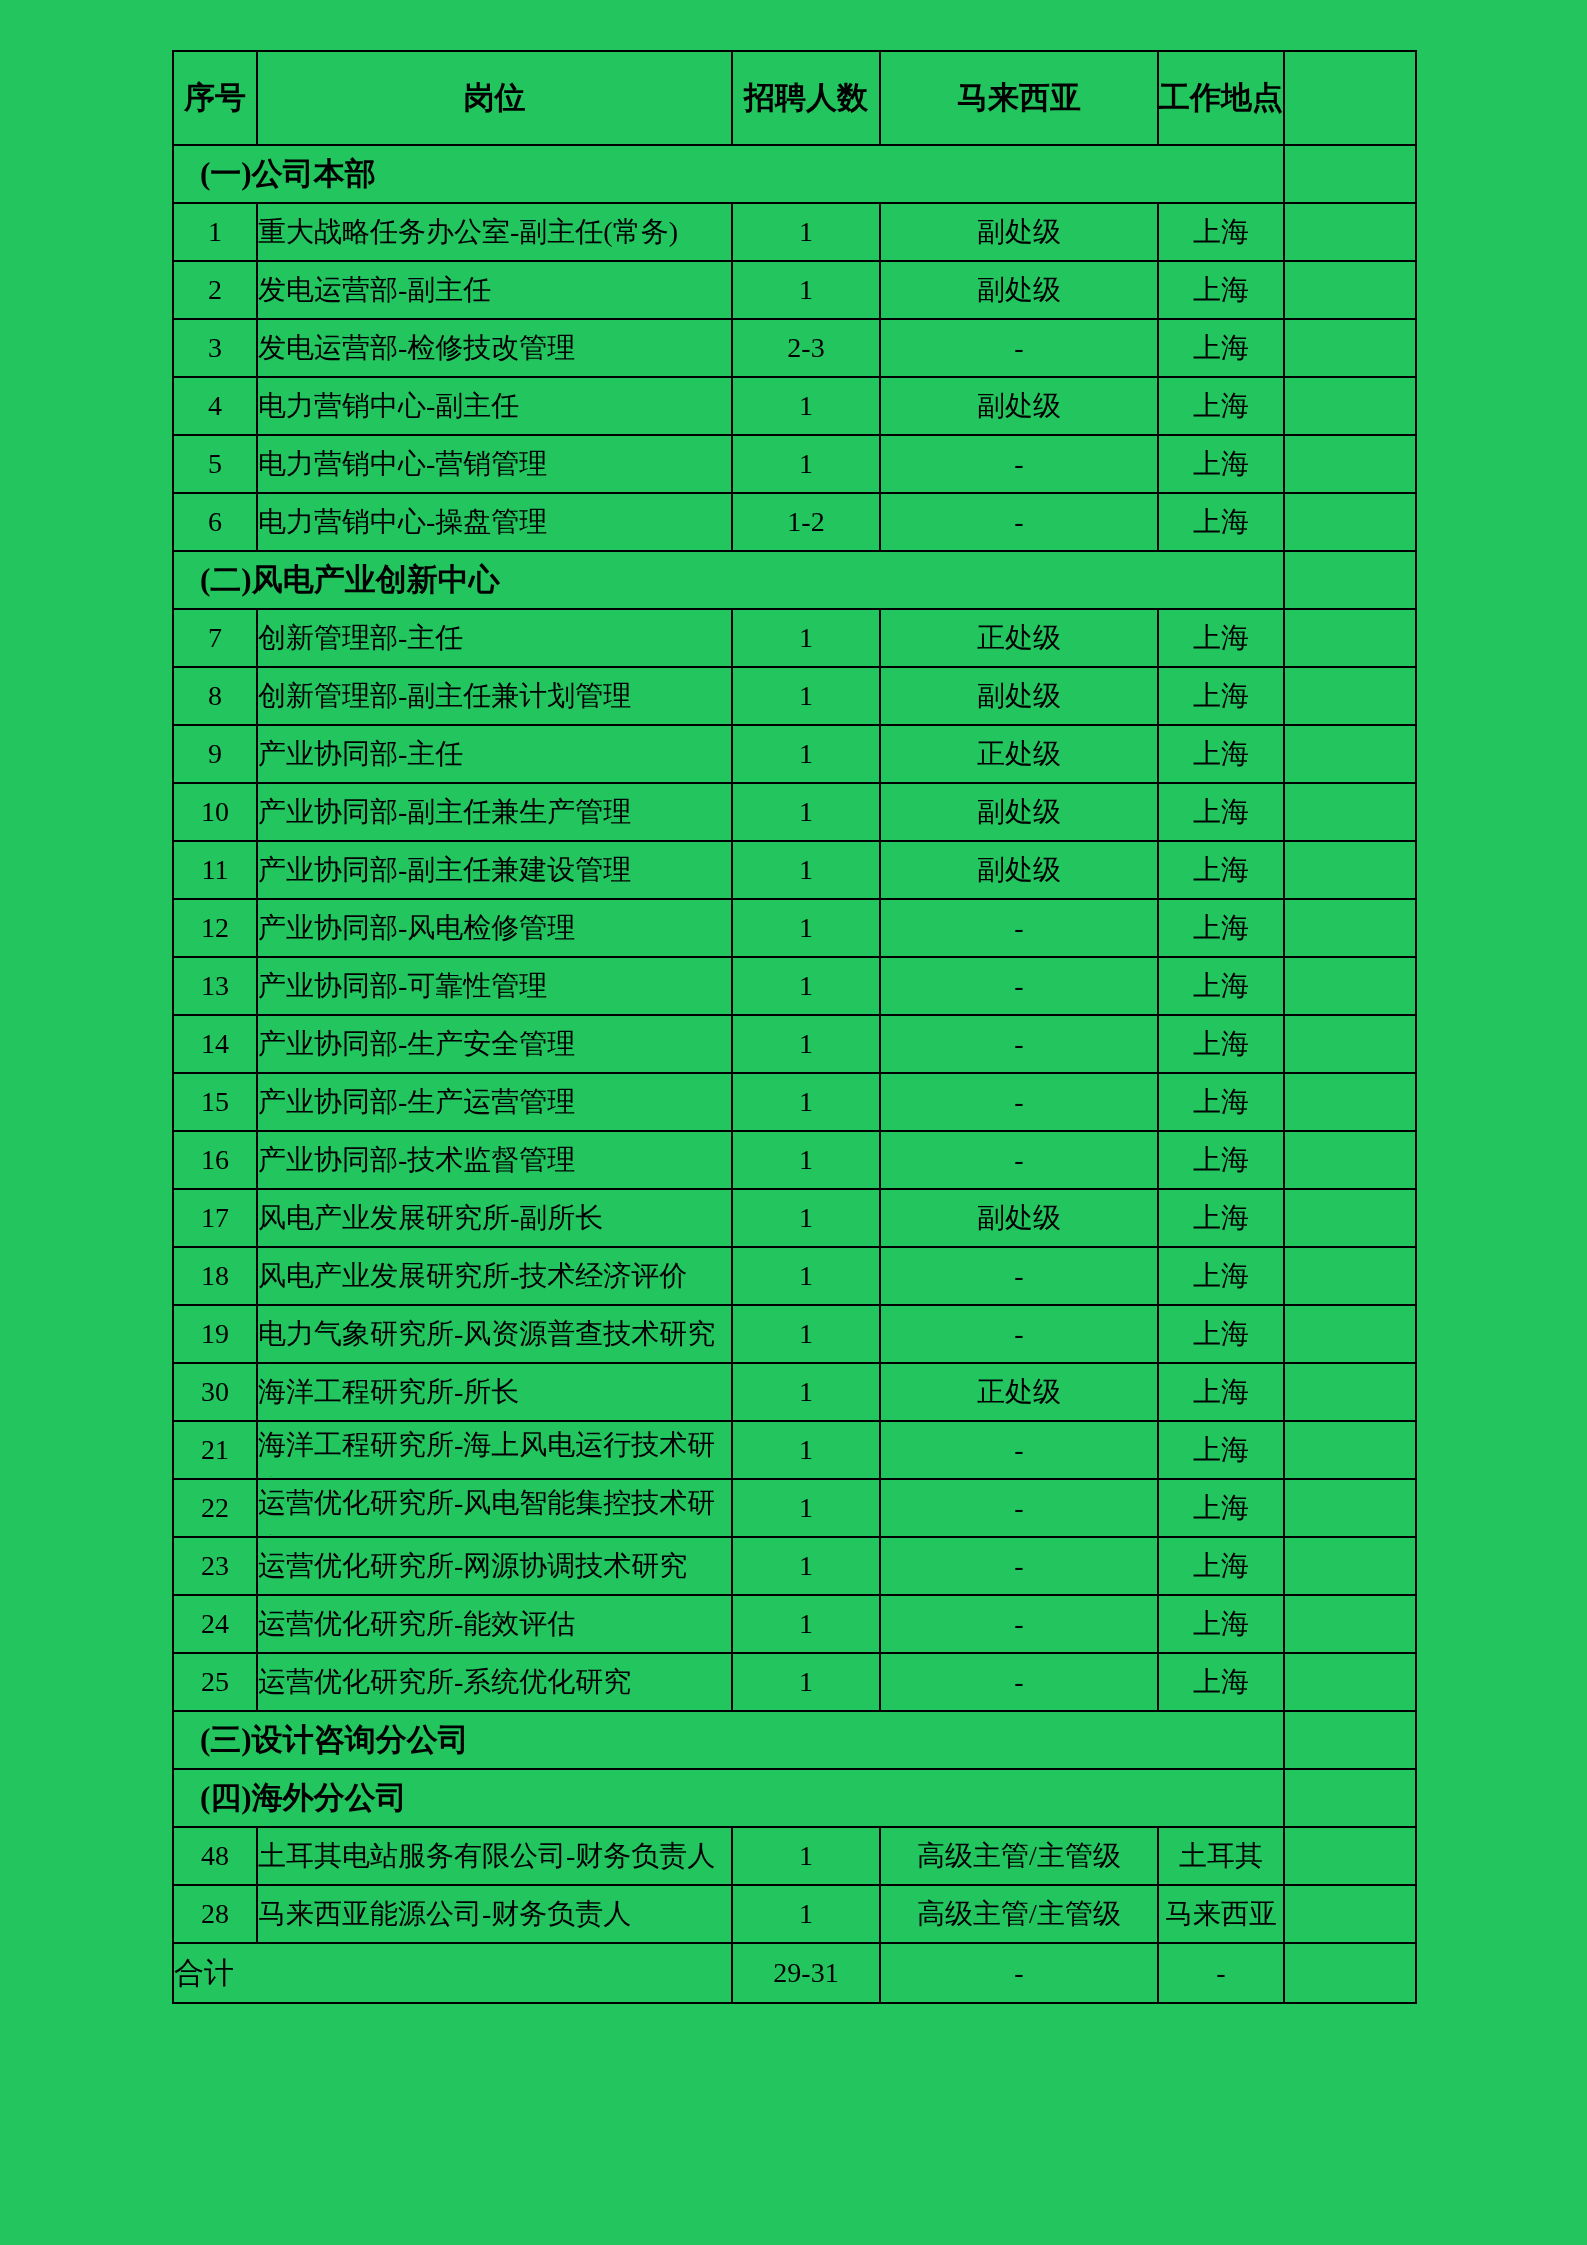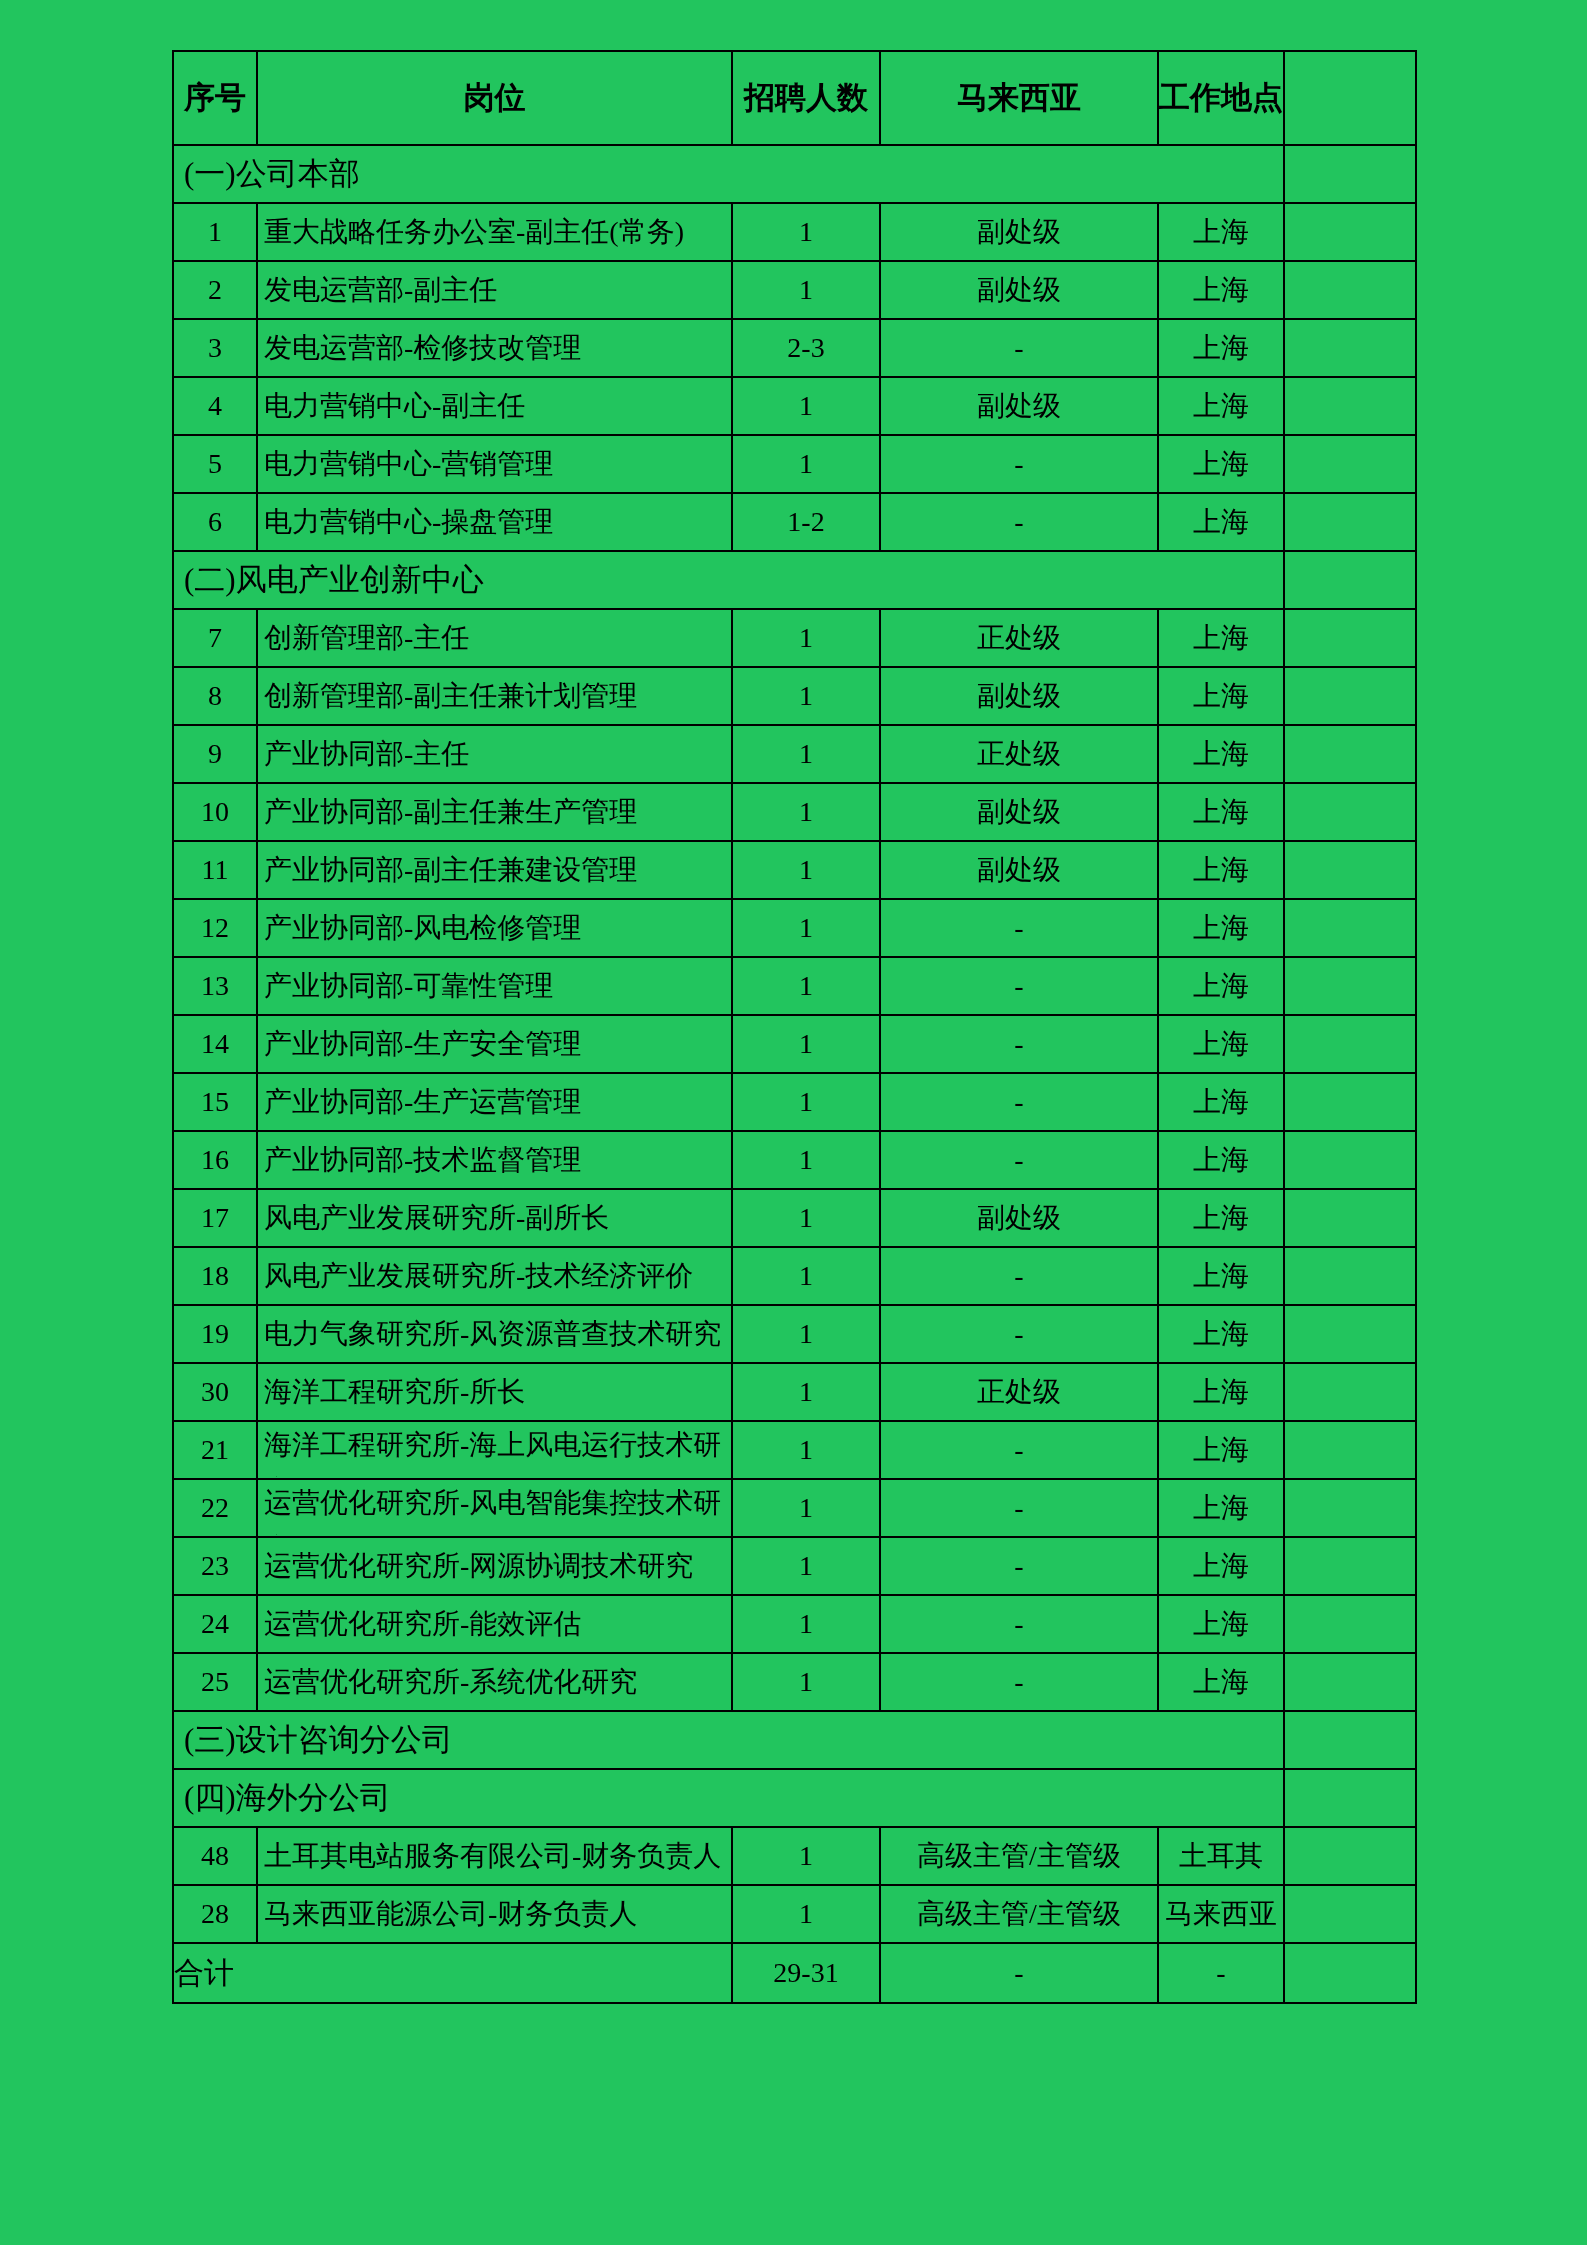--- a/index.html
+++ b/index.html
@@ -5,26 +5,26 @@
   html,body{margin:0;padding:0}
   body{width:1587px;height:2245px;background:#ffffff;color:#000;
        font-family:"Liberation Serif","DejaVu Serif",serif;}
   .page{position:relative;width:1587px;height:2245px;background:#22c55e;overflow:hidden}
   table.tbl{position:absolute;left:172px;top:50px;width:1243px;
             border-collapse:collapse;table-layout:fixed}
   .tbl th,.tbl td{border:2px solid #000;padding:0;overflow:hidden;word-break:break-all}
   tr.head{height:94px}
   tr.head th{font-weight:bold;font-size:31px;text-align:center;vertical-align:middle}
   tr.sect{height:58px}
-  tr.sect td.slabel{font-weight:normal;font-size:31px;text-align:left;
-                    padding-left:10px;vertical-align:middle}
+  tr.sect td.slabel{font-weight:bold;font-size:31px;text-align:left;
+                    padding-left:26px;vertical-align:middle}
   tr.r{height:58px}
   tr.total{height:60px}
   td.c{text-align:center;font-size:28px;vertical-align:middle}
-  td.pos{text-align:left;font-size:28px;padding-left:6px;vertical-align:middle;line-height:34px}
+  td.pos{text-align:left;font-size:28px;padding-left:0;vertical-align:middle;line-height:34px}
   td.clip{vertical-align:top}
   .clipbox{height:55px;overflow:hidden;line-height:46px}
   td.tlabel{font-size:30px;vertical-align:middle}
 </style>
 </head>
 <body>
 
 <div class="page">
   <table class="tbl">
     <colgroup>

